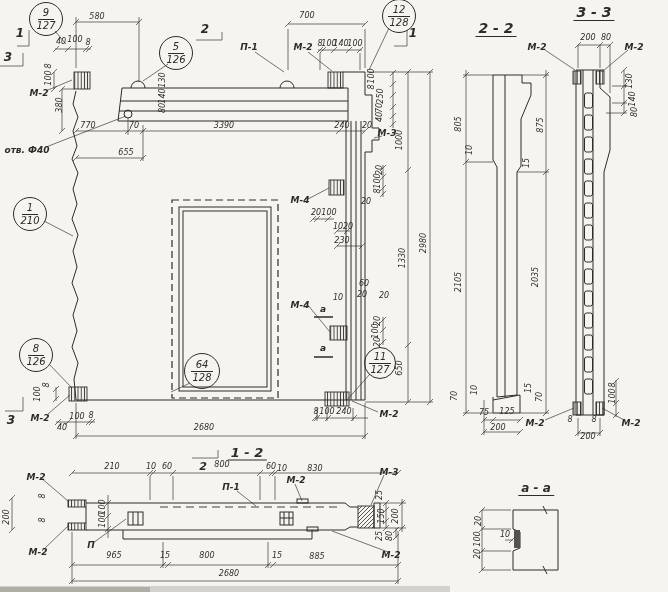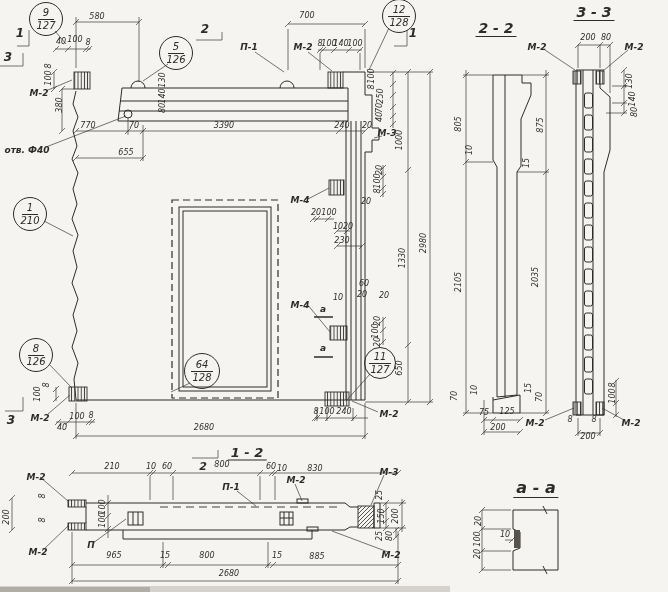--- a/index.html
+++ b/index.html
@@ -199,21 +199,21 @@
 <div class="layer">
       <span class="lbl mark" style="left: 20px; top: 33px; font-size: 12px;">1</span>
       <span class="lbl mark" style="left: 8px; top: 57px; font-size: 12px;">3</span>
       <span class="lbl mark" style="left: 205px; top: 29px; font-size: 12px;">2</span>
       <span class="lbl mark" style="left: 413px; top: 33px; font-size: 12px;">1</span>
       <span class="lbl mark" style="left: 11px; top: 420px; font-size: 12px;">3</span>
       <span class="lbl mark" style="left: 203px; top: 466px; font-size: 11px;">2</span>
       <span class="lbl hdr" style="left: 247px; top: 453px; font-size: 13px;">1 - 2</span>
       <span class="lbl hdr" style="left: 496px; top: 29px; font-size: 14px;">2 - 2</span>
       <span class="lbl hdr" style="left: 594px; top: 13px; font-size: 14px;">3 - 3</span>
-      <span class="lbl hdr" style="left: 536px; top: 489px; font-size: 16px;">a - a</span>
+      <span class="lbl hdr" style="left: 536px; top: 489px; font-size: 12px;">a - a</span>
       <span class="lbl" style="left: 97px; top: 17px;">580</span>
       <span class="lbl" style="left: 61px; top: 42px;">40</span>
       <span class="lbl" style="left: 75px; top: 40px;">100</span>
       <span class="lbl" style="left: 88px; top: 43px;">8</span>
       <span class="lbl rot" style="left: 49px; top: 66px;">8</span>
       <span class="lbl rot" style="left: 49px; top: 78px;">100</span>
       <span class="lbl label" style="left: 39px; top: 93px;">М-2</span>
       <span class="lbl rot" style="left: 60px; top: 105px;">380</span>
       <span class="lbl rot" style="left: 163px; top: 80px;">130</span>
       <span class="lbl rot" style="left: 163px; top: 96px;">140</span>

